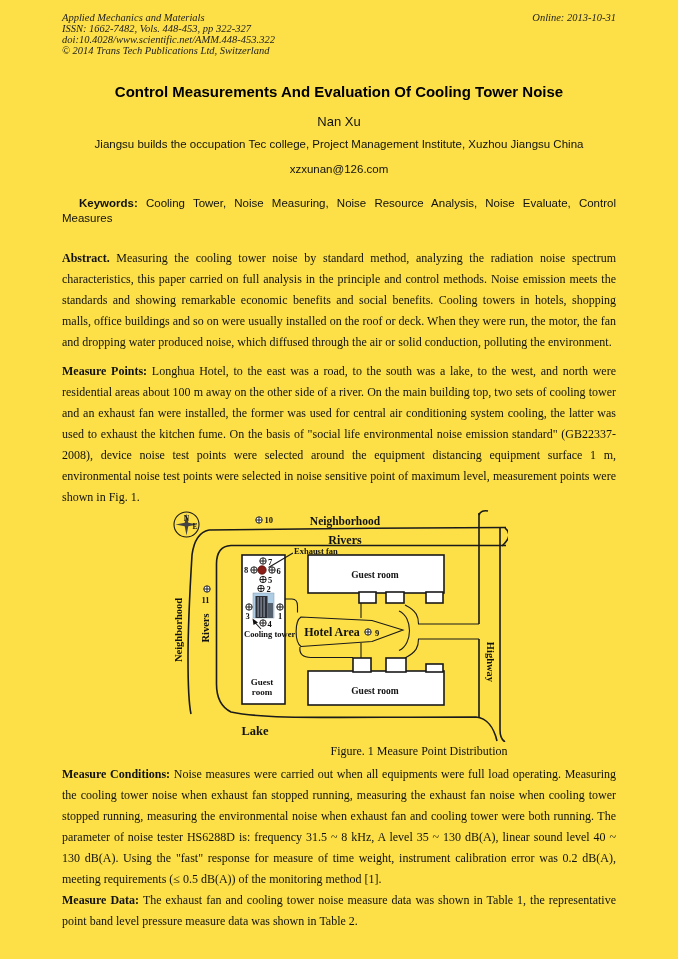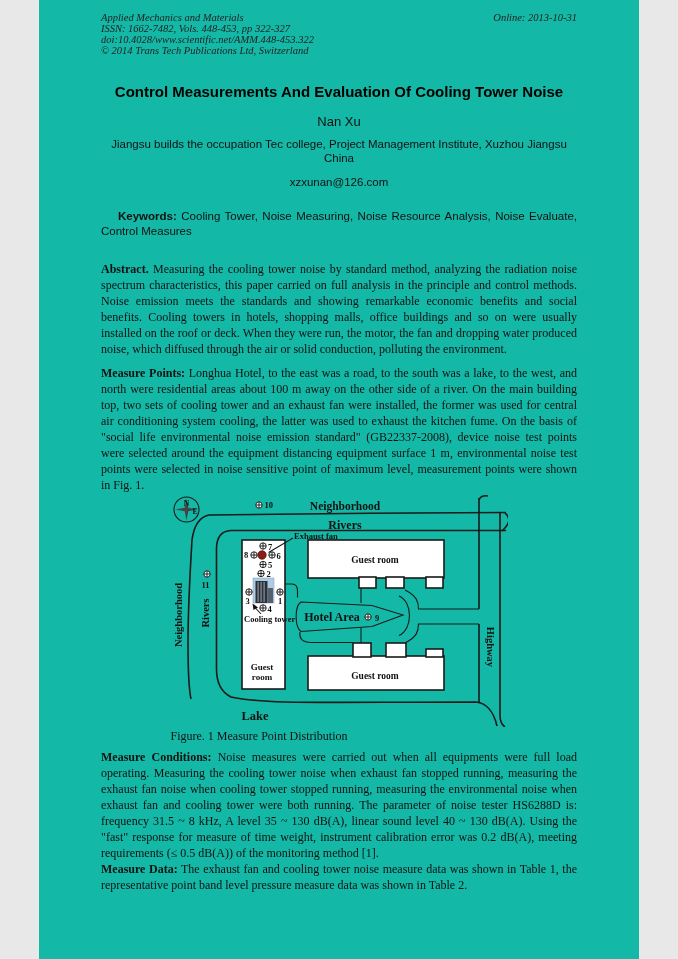--- a/index.html
+++ b/index.html
@@ -1,49 +1,49 @@
 <!DOCTYPE html>
 <html><head>
 <meta charset="utf-8">
 <style>
   html,body{margin:0;padding:0;background:#e8e8e8;}
   .page{
     position:relative;
-    width:600px;height:959px;
+    width:678px;height:959px;
     margin:0 auto;
-    background:#14b8a6;
+    background:#fde047;
     box-sizing:border-box;
     padding:12px 62px 0 62px;
     color:#111;
     font-family:"Liberation Serif", serif;
     overflow:hidden;
   }
   
   .hdr{display:flex;justify-content:space-between;align-items:flex-start;
        font-family:"Liberation Serif",serif;font-style:italic;font-size:10.5px;line-height:11px;color:#222;}
   .hdr .left div{white-space:nowrap;}
   
   .title{margin-top:27px;text-align:center;font-family:"Liberation Sans",sans-serif;
          font-weight:bold;font-size:15px;line-height:18px;color:#000;}
   .author{margin-top:13px;text-align:center;font-family:"Liberation Sans",sans-serif;font-size:13px;color:#111;}
   .affil{margin-top:9px;text-align:center;font-family:"Liberation Sans",sans-serif;font-size:11.5px;line-height:13.5px;color:#111;}
   .email{margin-top:11px;text-align:center;font-family:"Liberation Sans",sans-serif;font-size:11.5px;color:#111;}
   
   .keywords{margin-top:21px;font-family:"Liberation Sans",sans-serif;font-size:11.5px;line-height:15px;text-align:justify;color:#111;}
   .keywords b{font-weight:bold;padding-left:17px;}
   
-  .para{margin:0;font-size:12px;line-height:16px;text-align:justify;color:#111;}
+  .para{margin:0;font-size:12px;line-height:21px;text-align:justify;color:#111;}
   .para b{font-weight:bold;}
   .abstract{margin-top:22px;}
   .sec-head{margin-top:26px;font-size:12px;font-weight:bold;color:#111;}
   .mp{margin-top:8px;}
   
   .figure-wrap{width:337px;margin:0 auto;}
   .figure-wrap svg{display:block;}
-  .fig-caption{text-align:left;font-size:12px;margin-top:2px;color:#111;}
+  .fig-caption{text-align:right;font-size:12px;margin-top:2px;color:#111;}
   .mc{margin-top:5px;}
   
   text{fill:#111;}
   .t-big{font:bold 11.5px "Liberation Serif",serif;}
   .t-riv{font:bold 12px "Liberation Serif",serif;}
   .t-lake{font:bold 12.5px "Liberation Serif",serif;}
   .t-room{font:bold 9.5px "Liberation Serif",serif;}
   .t-room-s{font:bold 9px "Liberation Serif",serif;}
   .t-hotel{font:bold 12px "Liberation Serif",serif;}
   .t-small{font:bold 8.5px "Liberation Serif",serif;}

